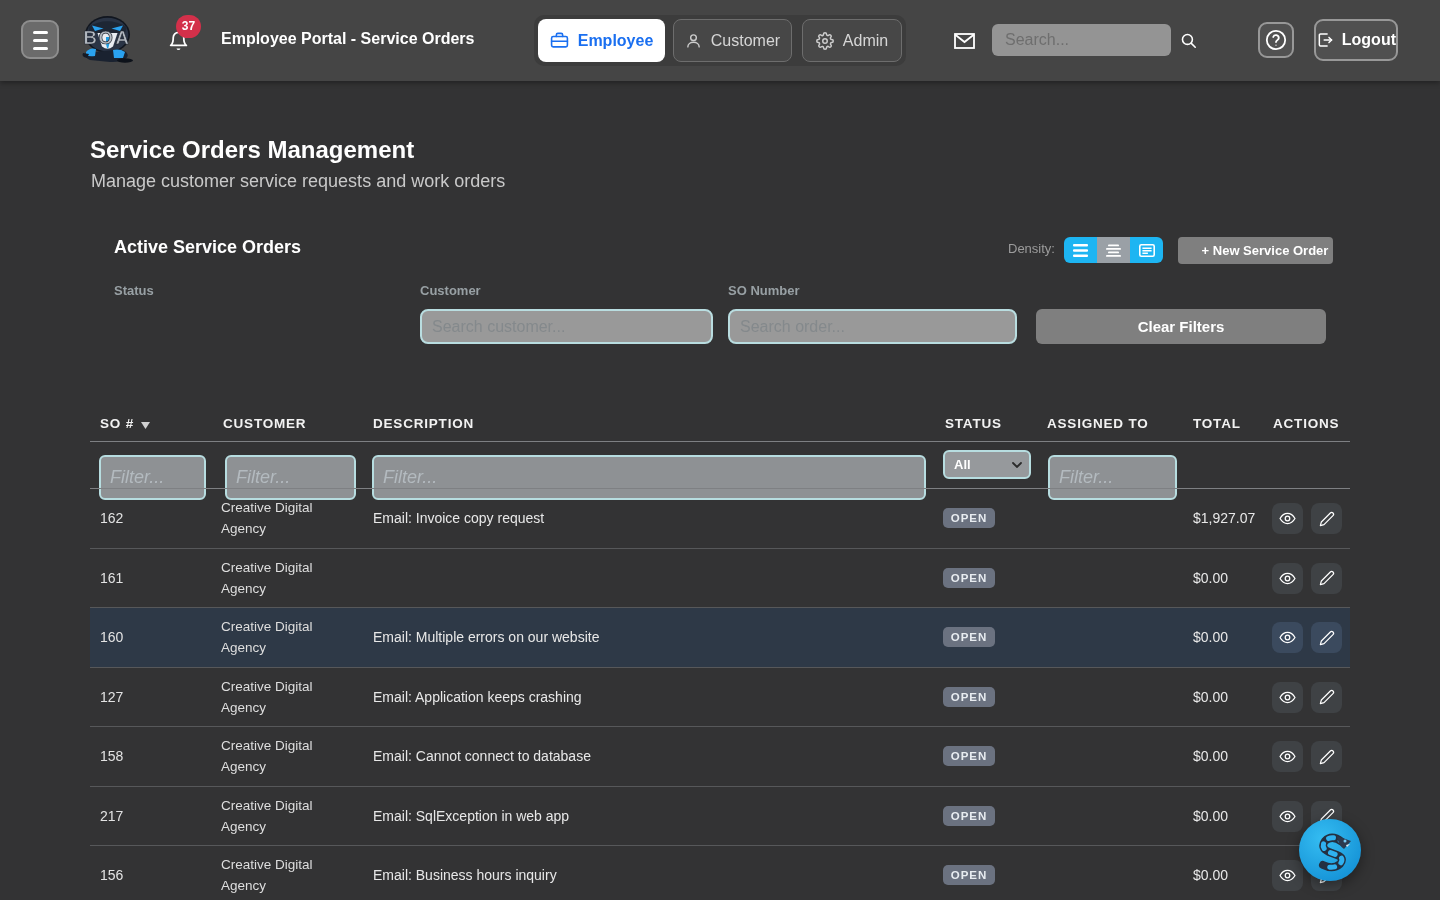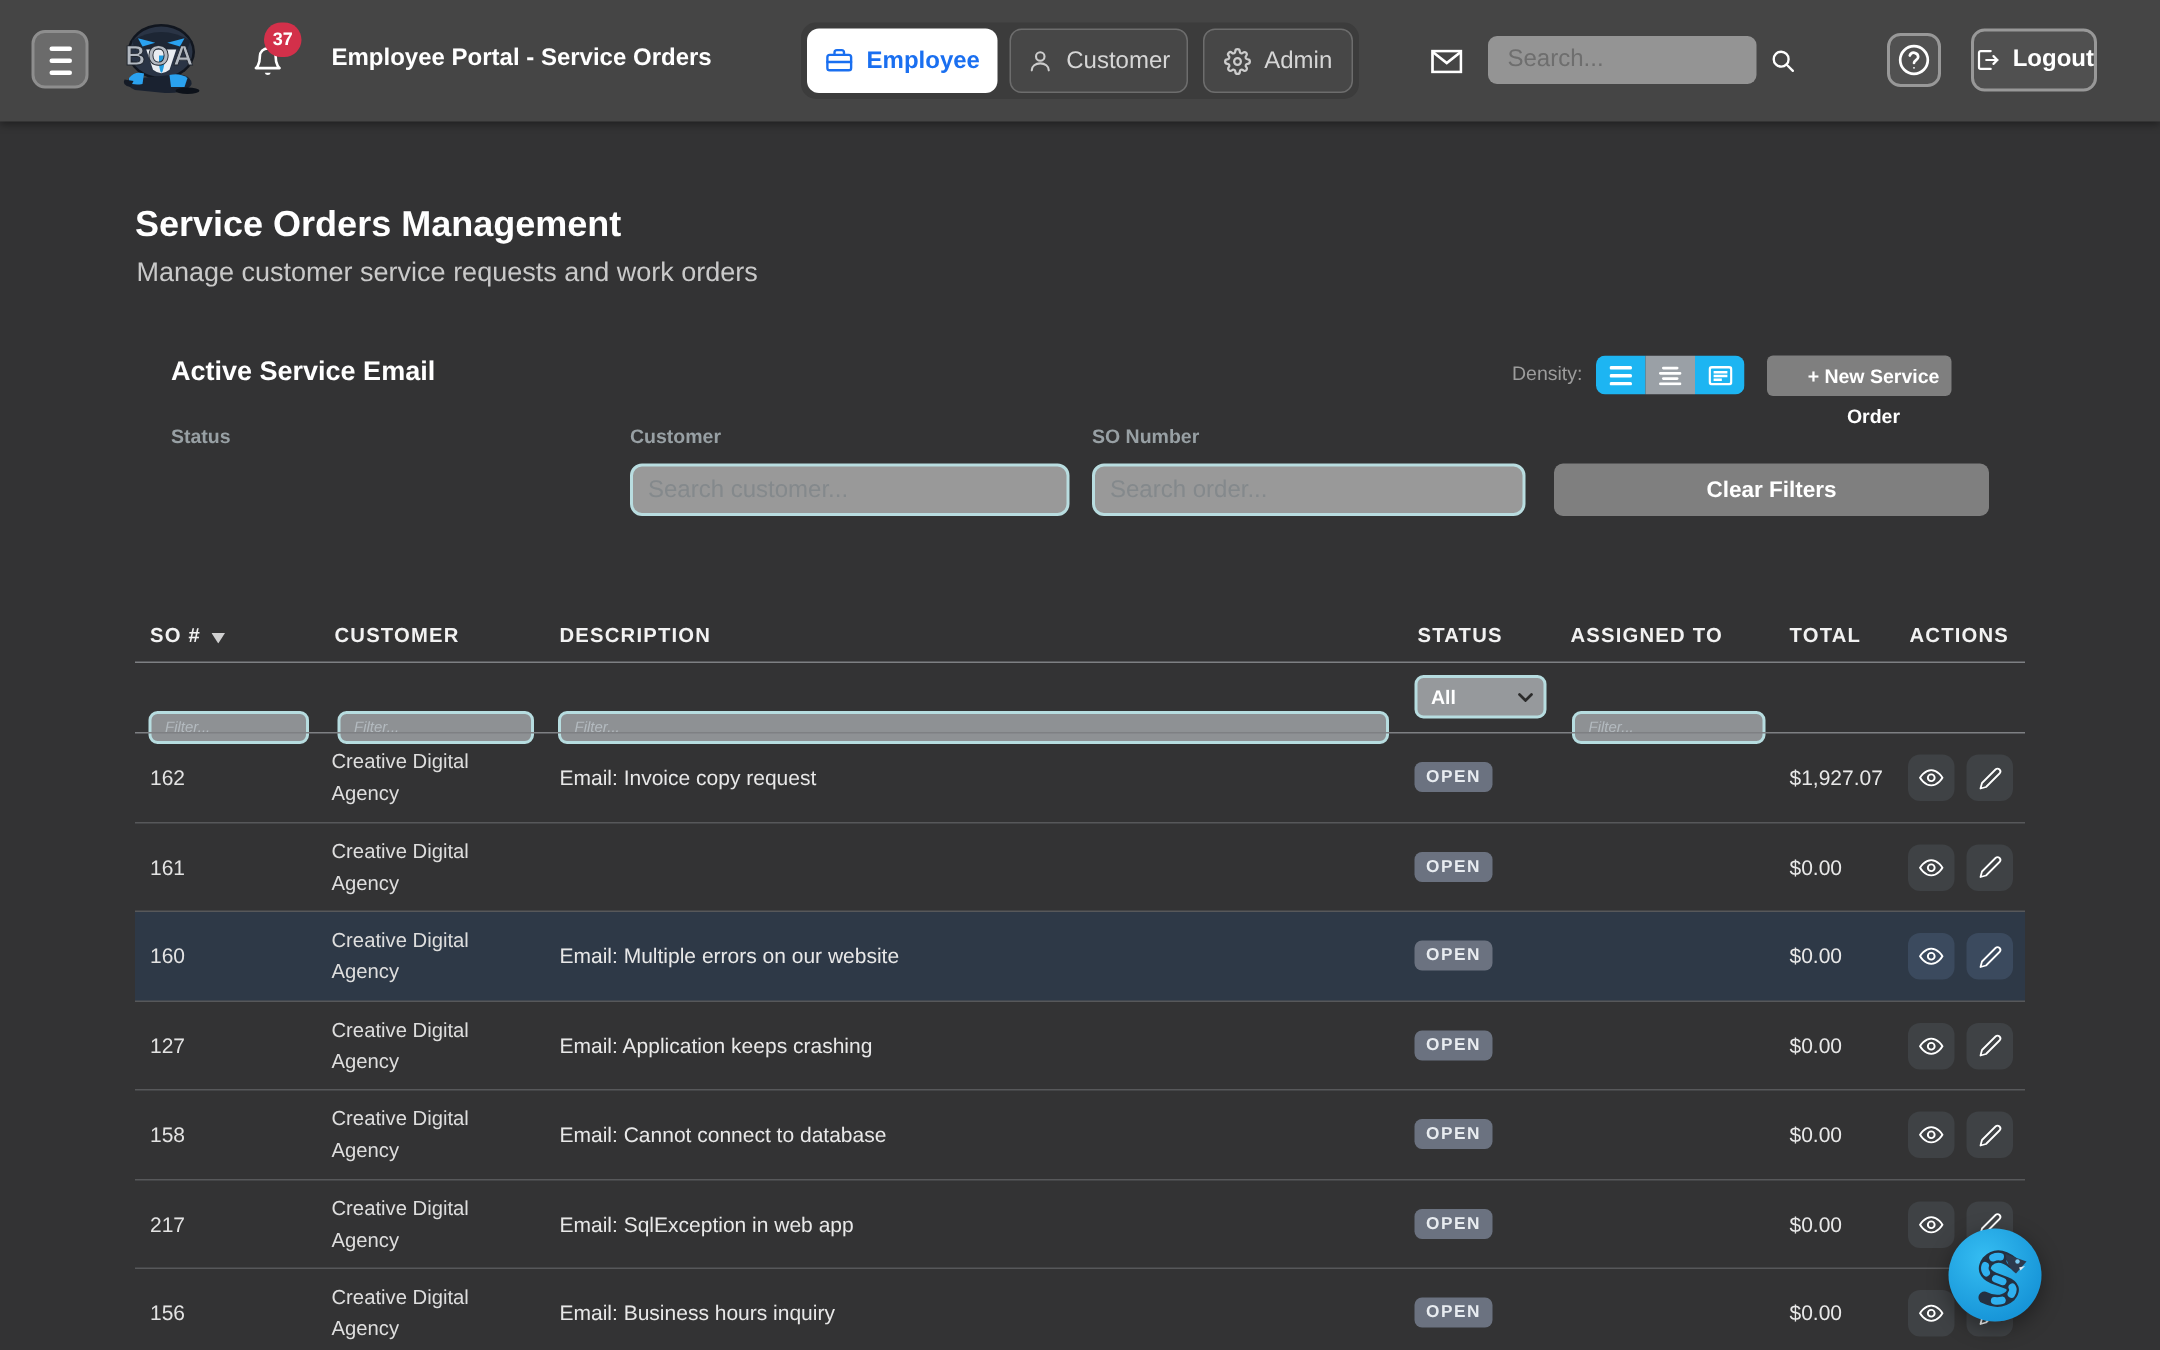--- a/index.html
+++ b/index.html
@@ -28,33 +28,33 @@
 #h1 { position:absolute; left:90px; top:136px; font-size:24px; font-weight:bold; color:#fff; }
 #sub { position:absolute; left:91px; top:171px; font-size:18px; color:#c9c9c9; }
 
 
 #aso { position:absolute; left:114px; top:237px; font-size:18px; font-weight:bold; color:#fff; }
 #density-label { position:absolute; left:1008px; top:241px; font-size:13px; color:#9c9c9c; }
 #density { position:absolute; left:1064px; top:237px; width:99px; height:26px; border-radius:6px; overflow:hidden; display:flex; }
 #density .d { width:33px; height:26px; display:flex; align-items:center; justify-content:center; }
 #density .cy { background:#1db5f2; }
 #density .gr { background:#9aa0a6; }
-#newso { position:absolute; left:1178px; top:237px; width:123px; height:27px; background:#7f7f7f; border-radius:4px; color:#fff; font-size:13px; font-weight:bold; text-align:center; line-height:27px;padding-left:19px; }
+#newso { position:absolute; left:1178px; top:237px; width:155px; height:27px; background:#7f7f7f; border-radius:4px; color:#fff; font-size:13px; font-weight:bold; text-align:center; line-height:27px;padding-left:19px; }
 
 .flabel { position:absolute; top:283px; font-size:13px; font-weight:bold; color:#98a0a4; }
 .finput { position:absolute; top:309px; height:35px; background:#999999; border:2px solid #b9dde0; border-radius:8px; font-size:16px; padding-left:10px; color:#fff; display:flex; align-items:center; }
 .finput.ph { color:#84898c; }
 #clearf { position:absolute; left:1036px; top:309px; width:290px; height:35px; background:#7f7f7f; border-radius:6px; color:#fff; font-size:15px; font-weight:bold; text-align:center; line-height:35px; }
 
 
 #thead { position:absolute; left:90px; top:411px; width:1260px; height:30px; }
 .th { position:absolute; top:5px; font-size:13.5px; font-weight:bold; color:#f2f2f2; letter-spacing:.8px; }
 #sep1 { position:absolute; left:90px; top:441px; width:1260px; height:1px; background:#7e8083; }
 #sep2 { position:absolute; left:90px; top:488px; width:1260px; height:1px; background:#7e8083; }
-.tfilter { position:absolute; top:474px; height:22px; background:#8e9194; border:2px solid #b7dde0; border-radius:6px; font-size:10px; font-style:italic; color:#b3babf; padding-left:9px; display:flex; align-items:center; }
+.tfilter { position:absolute; top:455px; height:45px; background:#8e9194; border:2px solid #b7dde0; border-radius:6px; font-size:18px; font-style:italic; color:#b3babf; padding-left:9px; display:flex; align-items:center; }
 #tf-select { position:absolute; left:943px; top:450px; width:88px; height:29px; background:#96999c; border:2px solid #b7dde0; border-radius:6px; font-size:13px; font-weight:bold; color:#fff; padding-left:9px; display:flex; align-items:center; font-style:normal; }
 #tf-select svg { position:absolute; right:7px; top:10px; }
 
 #rows { position:absolute; left:90px; top:489px; width:1260px; }
 .row { position:relative; width:1260px; height:59.5px; border-bottom:1px solid #57585a; }
 .row.hl { background:#2e3947; }
 .cell-num { position:absolute; left:10px; top:0; height:58px; display:flex; align-items:center; font-size:14px; color:#e3e3e3; }
 .cell-cust { position:absolute; left:131px; top:0; width:140px; height:58px; display:flex; flex-direction:column; justify-content:center; font-size:13.5px; line-height:21px; color:#dedede; }
 .cell-desc { position:absolute; left:283px; top:0; height:58px; display:flex; align-items:center; font-size:14px; color:#e8e8e8; }
 .badge { position:absolute; left:853px; top:19px; width:52px; height:20px; background:#6b7280; border-radius:5px; color:#e8ecf0; font-size:11.5px; font-weight:bold; letter-spacing:1px; text-align:center; line-height:20px; }
@@ -151,21 +151,21 @@
           <path d="M11 12h10"></path>
           <path d="M17.5 8.5 21 12l-3.5 3.5"></path>
         </svg>
       <span>Logout</span>
     </div>
   </div>
 
   <div id="sub">Manage customer service requests and work orders</div>
   <div id="h1">Service Orders Management</div>
 
-  <div id="aso">Active Service Email</div>
+  <div id="aso">Active Service Orders</div>
   <div id="density-label">Density:</div>
   <div id="density">
     <div class="d cy">
         <svg width="15" height="13" viewBox="0 0 15 13" fill="#fff">
           <rect y="0" width="15" height="2.4" rx="1"></rect>
           <rect y="5.3" width="15" height="2.4" rx="1"></rect>
           <rect y="10.6" width="15" height="2.4" rx="1"></rect>
         </svg>
       </div>
     <div class="d gr">

